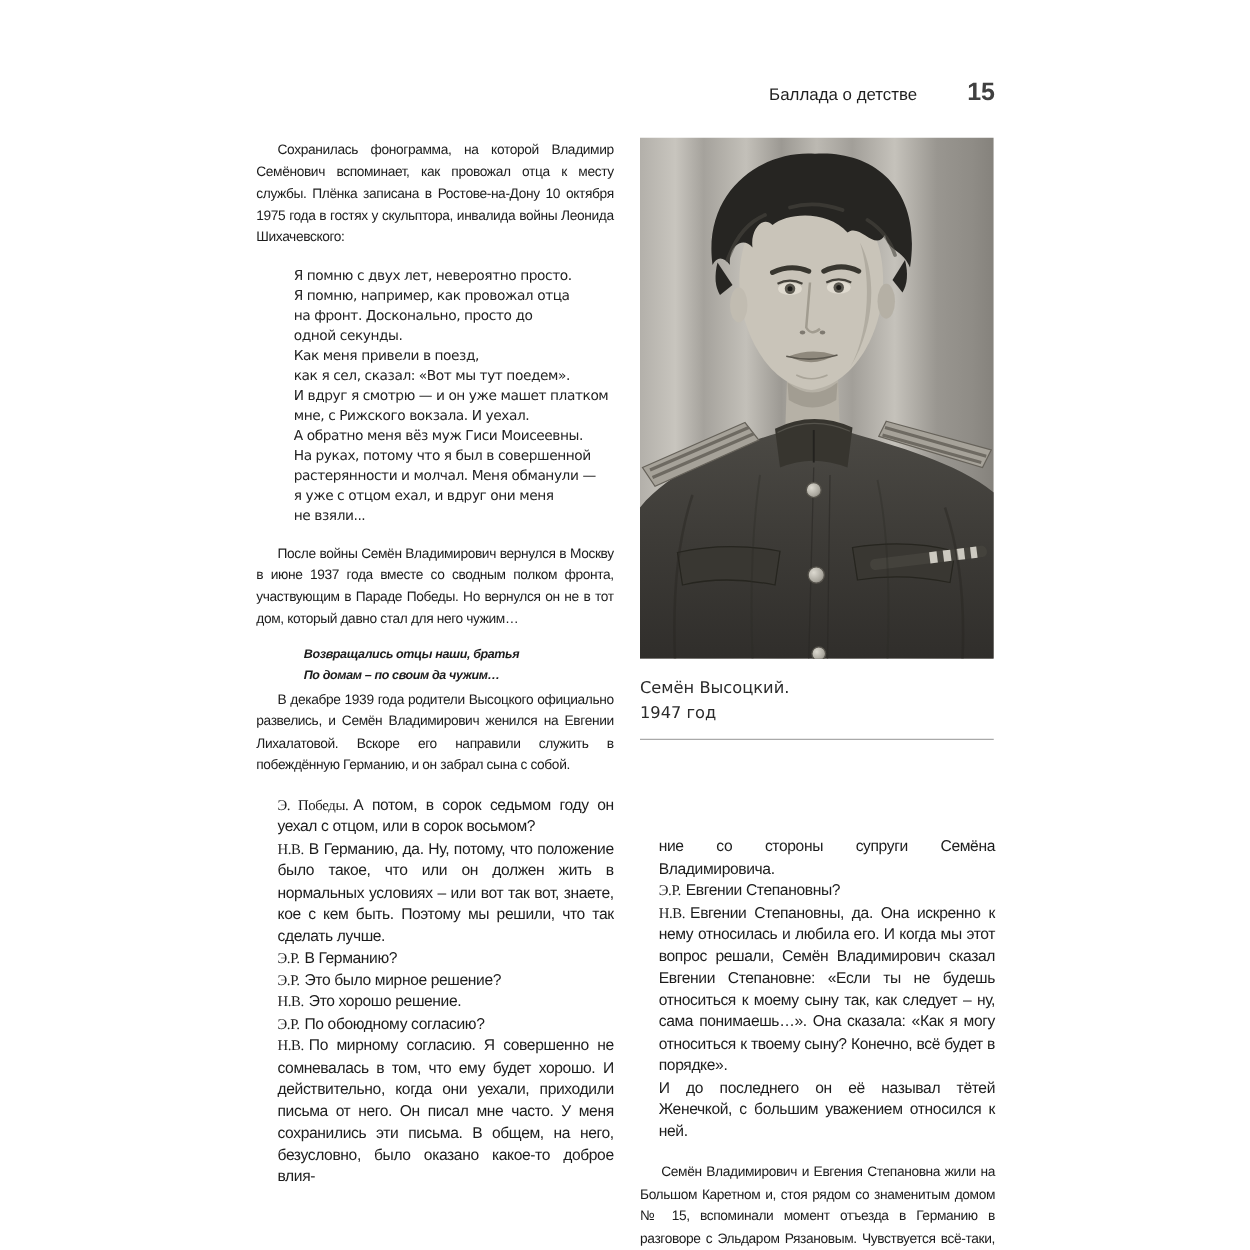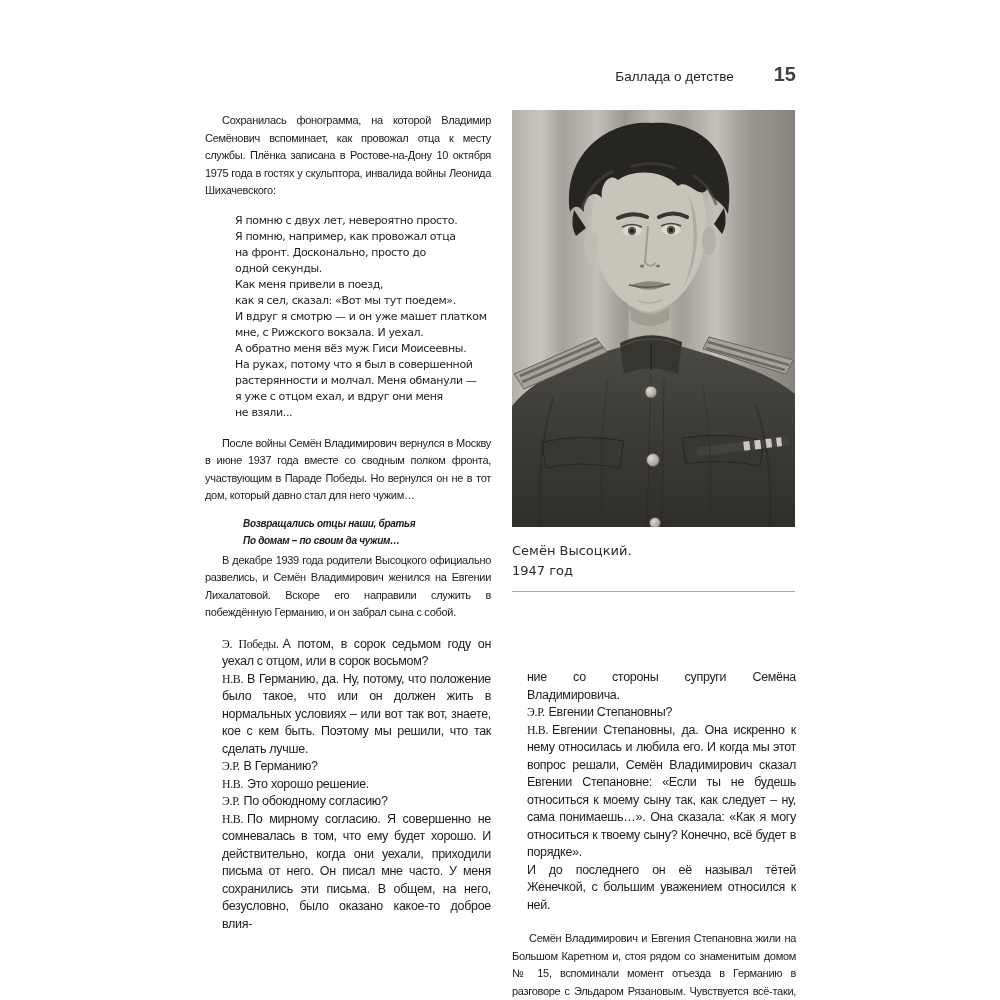--- a/index.html
+++ b/index.html
@@ -59,20 +59,21 @@
 я уже с отцом ехал, и вдруг они меня
 не взяли...</div>
     <p class="para">После войны Семён Владимирович вернулся в Москву в июне 1937 года вместе со сводным полком фронта, участвующим в Параде Победы. Но вернулся он не в тот дом, который давно стал для него чужим…</p>
     <div class="verse">Возвращались отцы наши, братья
 По домам – по своим да чужим…</div>
     <p class="para">В декабре 1939 года родители Высоцкого официально развелись, и Семён Владимирович женился на Евгении Лихалатовой. Вскоре его направили служить в побеждённую Германию, и он забрал сына с собой.</p>
     <div class="interview">
       <p class="qa"><span class="spk">Э. Победы.</span><span class="txt">А потом, в сорок седьмом году он уехал с отцом, или в сорок восьмом?</span></p>
       <p class="qa"><span class="spk">Н.В.</span><span class="txt">В Германию, да. Ну, потому, что положение было такое, что или он должен жить в нормальных условиях – или вот так вот, знаете, кое с кем быть. Поэтому мы решили, что так сделать лучше.</span></p>
       <p class="qa"><span class="spk">Э.Р.</span><span class="txt">В Германию?</span></p>
+      <p class="qa"><span class="spk">Э.Р.</span><span class="txt">Это было мирное решение?</span></p>
       <p class="qa"><span class="spk">Н.В.</span><span class="txt">Это хорошо решение.</span></p>
       <p class="qa"><span class="spk">Э.Р.</span><span class="txt">По обоюдному согласию?</span></p>
       <p class="qa"><span class="spk">Н.В.</span><span class="txt">По мирному согласию. Я совершенно не сомневалась в том, что ему будет хорошо. И действительно, когда они уехали, приходили письма от него. Он писал мне часто. У меня сохранились эти письма. В общем, на него, безусловно, было оказано какое-то доброе влия-</span></p>
     </div>
   </div>
 
   <div class="photoBlock">
     <svg class="photoFrame" viewBox="0 0 283 417" xmlns="http://www.w3.org/2000/svg" role="img">
       <defs>
         <linearGradient id="curtain" x1="0" y1="0" x2="1" y2="0">

